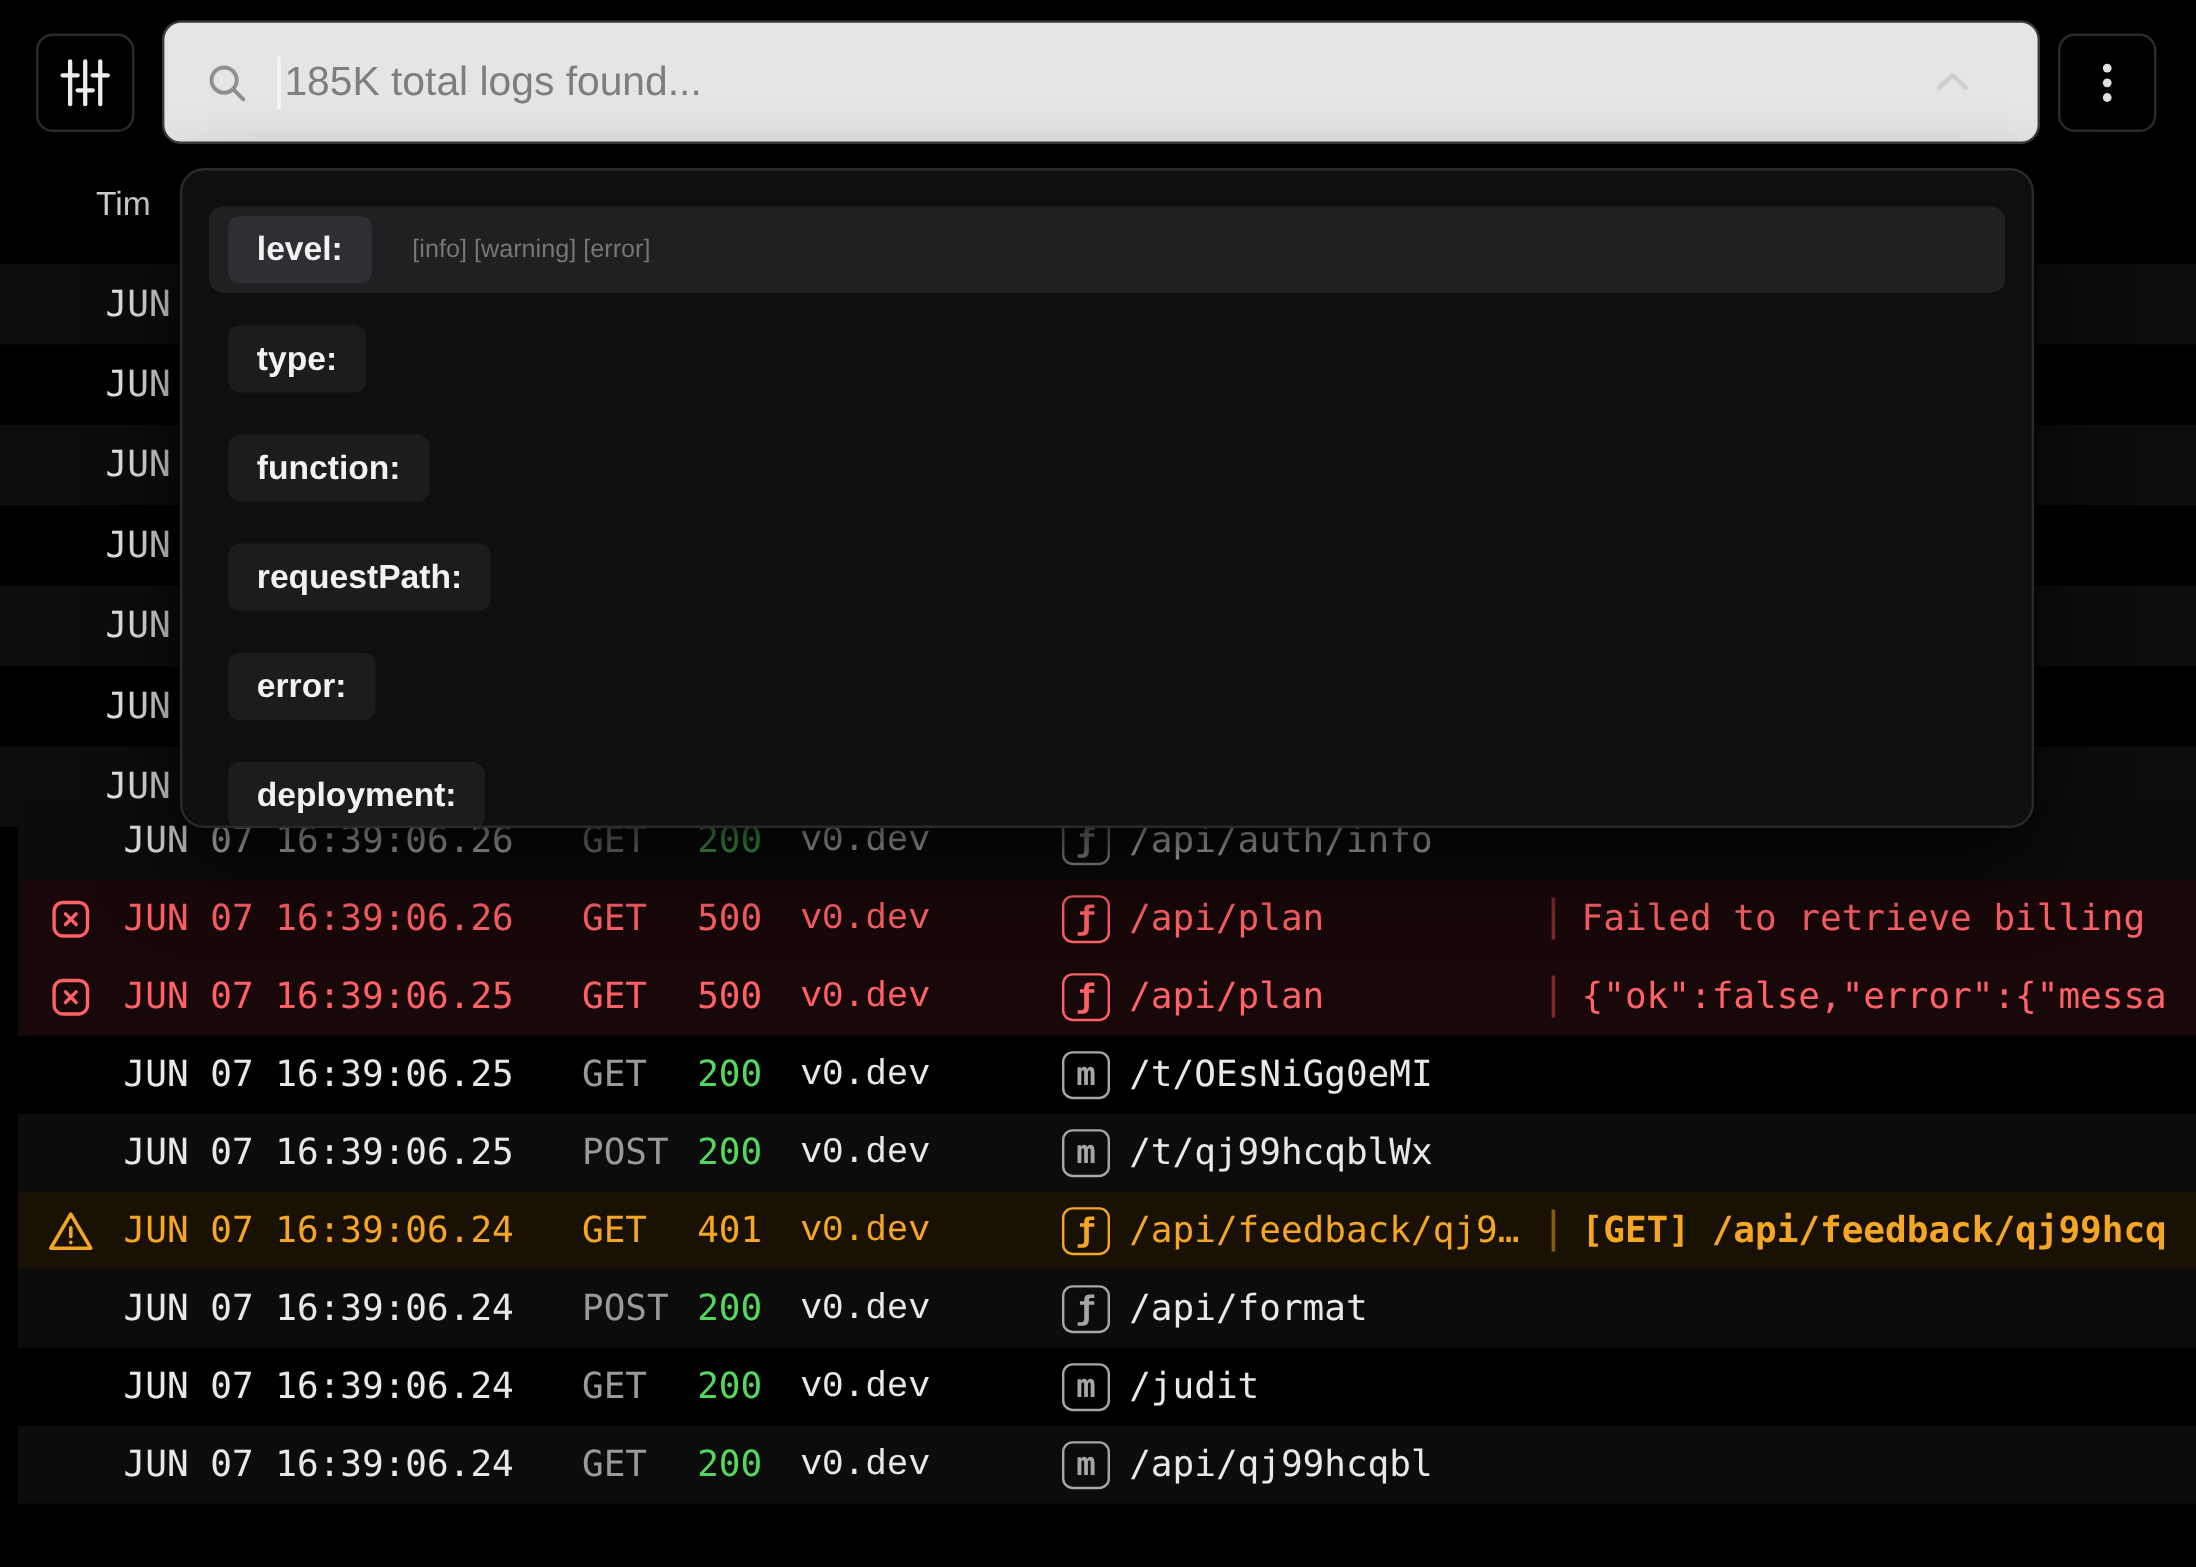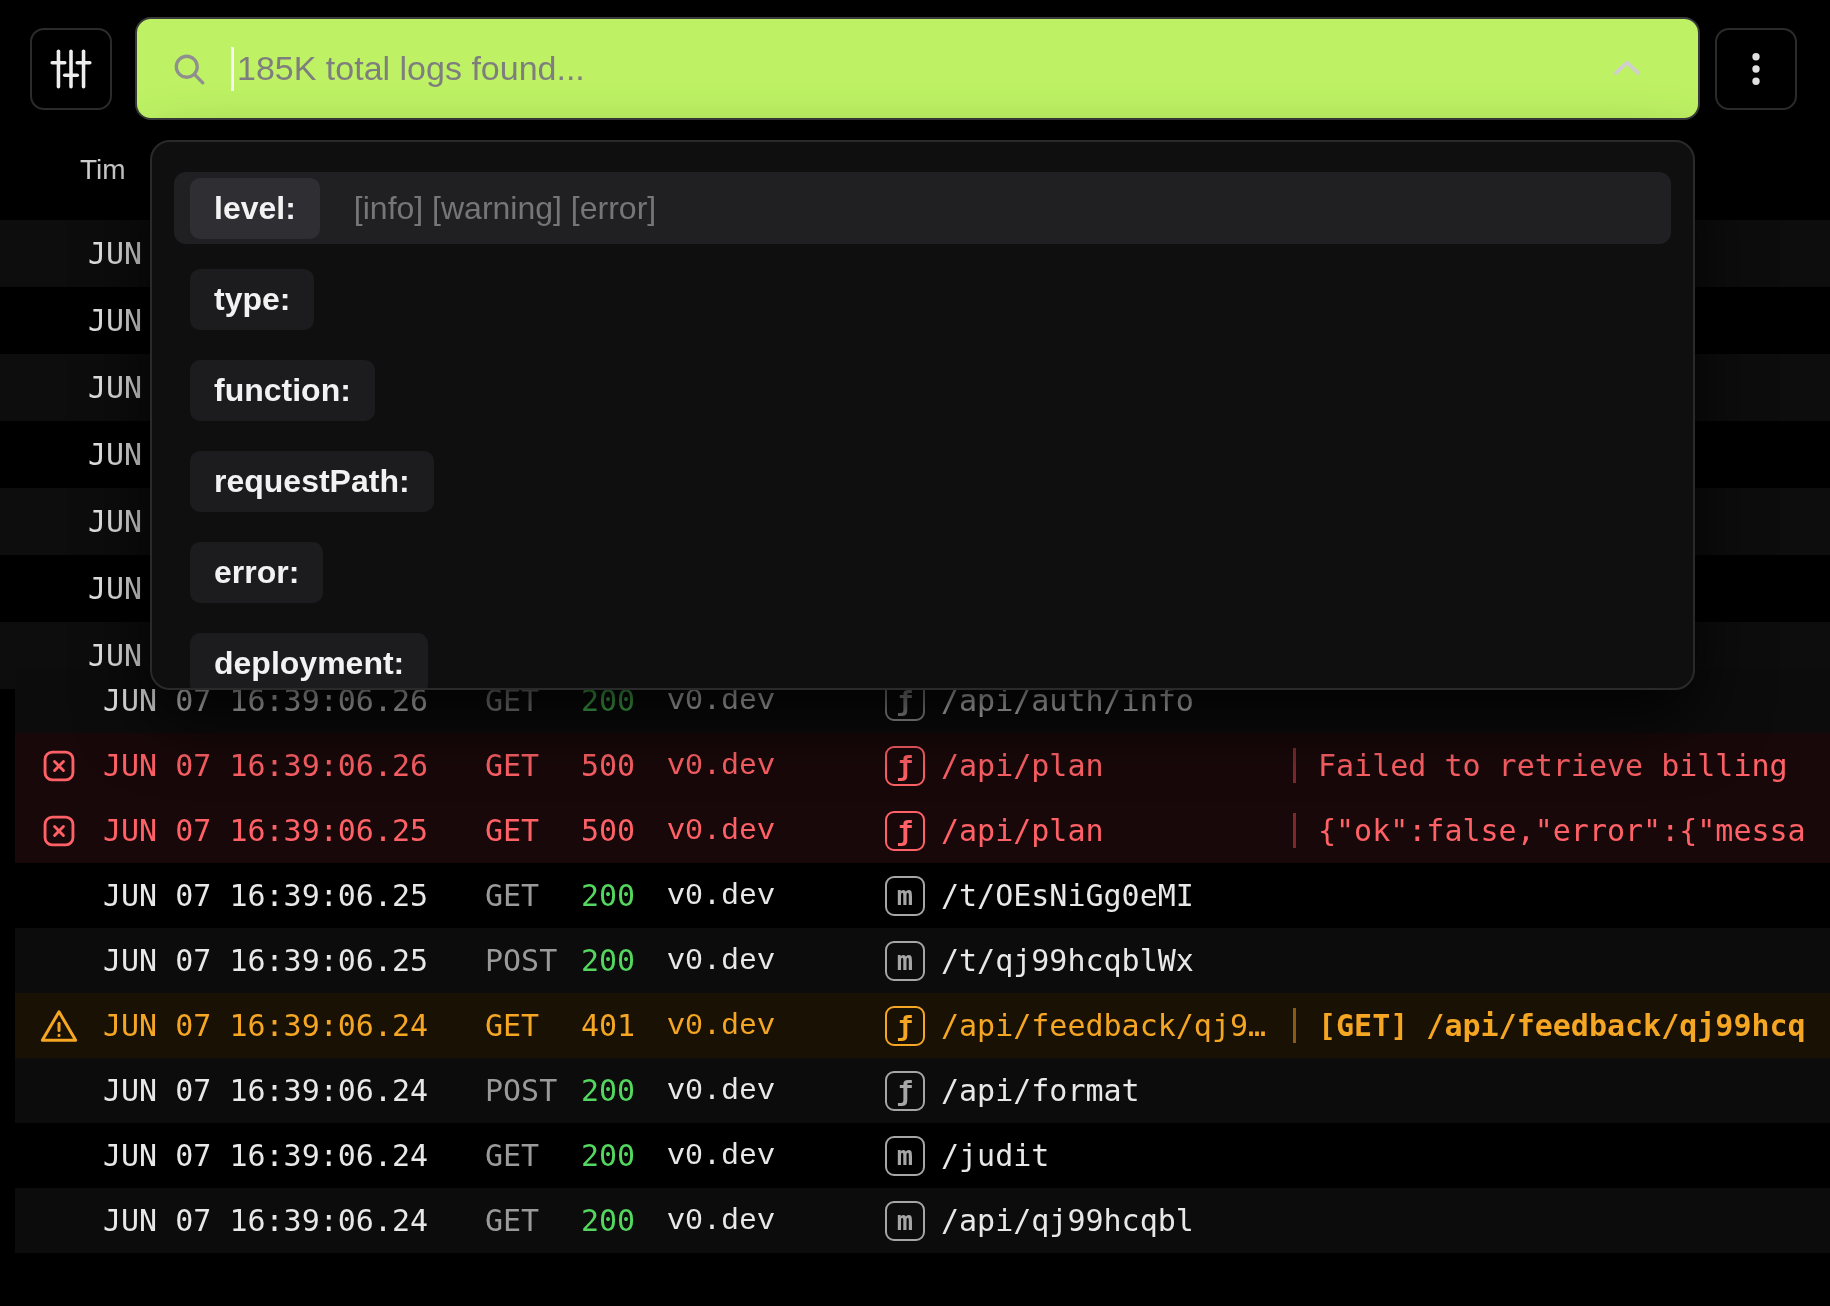--- a/index.html
+++ b/index.html
@@ -3,40 +3,40 @@
 <meta charset="utf-8">
 <style>
   * { margin:0; padding:0; box-sizing:border-box; }
   html,body { width:1830px; height:1306px; }
   body { background:#000; font-family:"Liberation Sans",sans-serif; color:#ededed; overflow:hidden; position:relative; }
   :root { --ok:#53d75f; --err:#ff6166; --warn:#f5a623; }
   svg { display:block; }
 
   
   .filter-btn { position:absolute; left:30px; top:28px; width:82px; height:82px; border:2px solid #2b2b2b; border-radius:14px; background:#000; display:flex; align-items:center; justify-content:center; cursor:pointer; }
-  .search-box { position:absolute; left:135px; top:17px; width:1565px; height:103px; border:2px solid #3a3a3a; border-radius:16px; display:flex; align-items:center; padding:0 34px; background:#bef264; }
+  .search-box { position:absolute; left:135px; top:17px; width:1565px; height:103px; border:2px solid #3a3a3a; border-radius:16px; display:flex; align-items:center; padding:0 34px; background:#e5e5e5; }
   .mag { flex:none; margin-right:24px; display:flex; }
   .caret { width:3px; height:44px; background:#f5f5f5; flex:none; }
   .placeholder { font-size:34px; color:#7e7e7e; margin-left:3px; white-space:nowrap; }
   .chevron { position:absolute; right:52px; top:50%; transform:translateY(-50%); display:flex; cursor:pointer; }
   .menu-btn { position:absolute; right:33px; top:28px; width:82px; height:82px; border:2px solid #2b2b2b; border-radius:14px; background:#000; display:flex; align-items:center; justify-content:center; cursor:pointer; }
 
   
   .bg-header { position:absolute; left:80px; top:154px; font-size:28px; color:#cfcfcf; z-index:1; }
   .bg-rows { position:absolute; top:220px; left:0; width:100%; z-index:1; }
   .bg-row { height:67px; display:flex; align-items:center; padding-left:88px; font-family:"DejaVu Sans Mono",monospace; font-size:30px; color:#e6e6e6; cursor:pointer; }
   .bg-row:nth-child(odd) { background:#0d0d0d; }
 
   
   .dropdown { position:absolute; left:150px; top:140px; width:1545px; height:550px; background:#0f0f10; border:2px solid #2a2a2a; border-radius:20px; padding:30px 22px; box-shadow:0 28px 70px rgba(0,0,0,.85); z-index:20; overflow:hidden; }
   .sg-row { height:72px; margin-bottom:19px; display:flex; align-items:center; padding:0 16px; border-radius:12px; cursor:pointer; }
   .sg-row.active { background:#202022; }
-  .sg-label { background:#1c1c1e; border-radius:10px; padding:12px 24px; font-size:32px; font-weight:600; color:#f2f2f2; white-space:nowrap; cursor:pointer; }
+  .sg-label { background:#1c1c1e; border-radius:10px; padding:12px 24px; font-size:28px; font-weight:600; color:#f2f2f2; white-space:nowrap; cursor:pointer; }
   .sg-row.active .sg-label { background:#2f2f33; }
-  .sg-hint { font-size:32px; color:#767676; margin-left:34px; white-space:nowrap; }
+  .sg-hint { font-size:21px; color:#767676; margin-left:34px; white-space:nowrap; }
   .sg-hint:empty { display:none; }
 
   
   .logs { position:absolute; top:668px; left:0; width:100%; z-index:2;padding-left:15px; }
   .log-row { height:65px; display:flex; align-items:center; font-family:"DejaVu Sans Mono",monospace; font-size:30px; cursor:pointer; white-space:nowrap; color:#e8e8e8; }
   .log-row.stripe { background:#0c0c0c; }
   .row-error { color:var(--err); background:rgba(248,81,88,.10); }
   .row-warning { color:var(--warn); background:rgba(245,166,35,.10); }
   .c-licon { width:88px; flex:none; display:flex; justify-content:center; align-items:center; }
   .c-time { width:382px; flex:none; }

